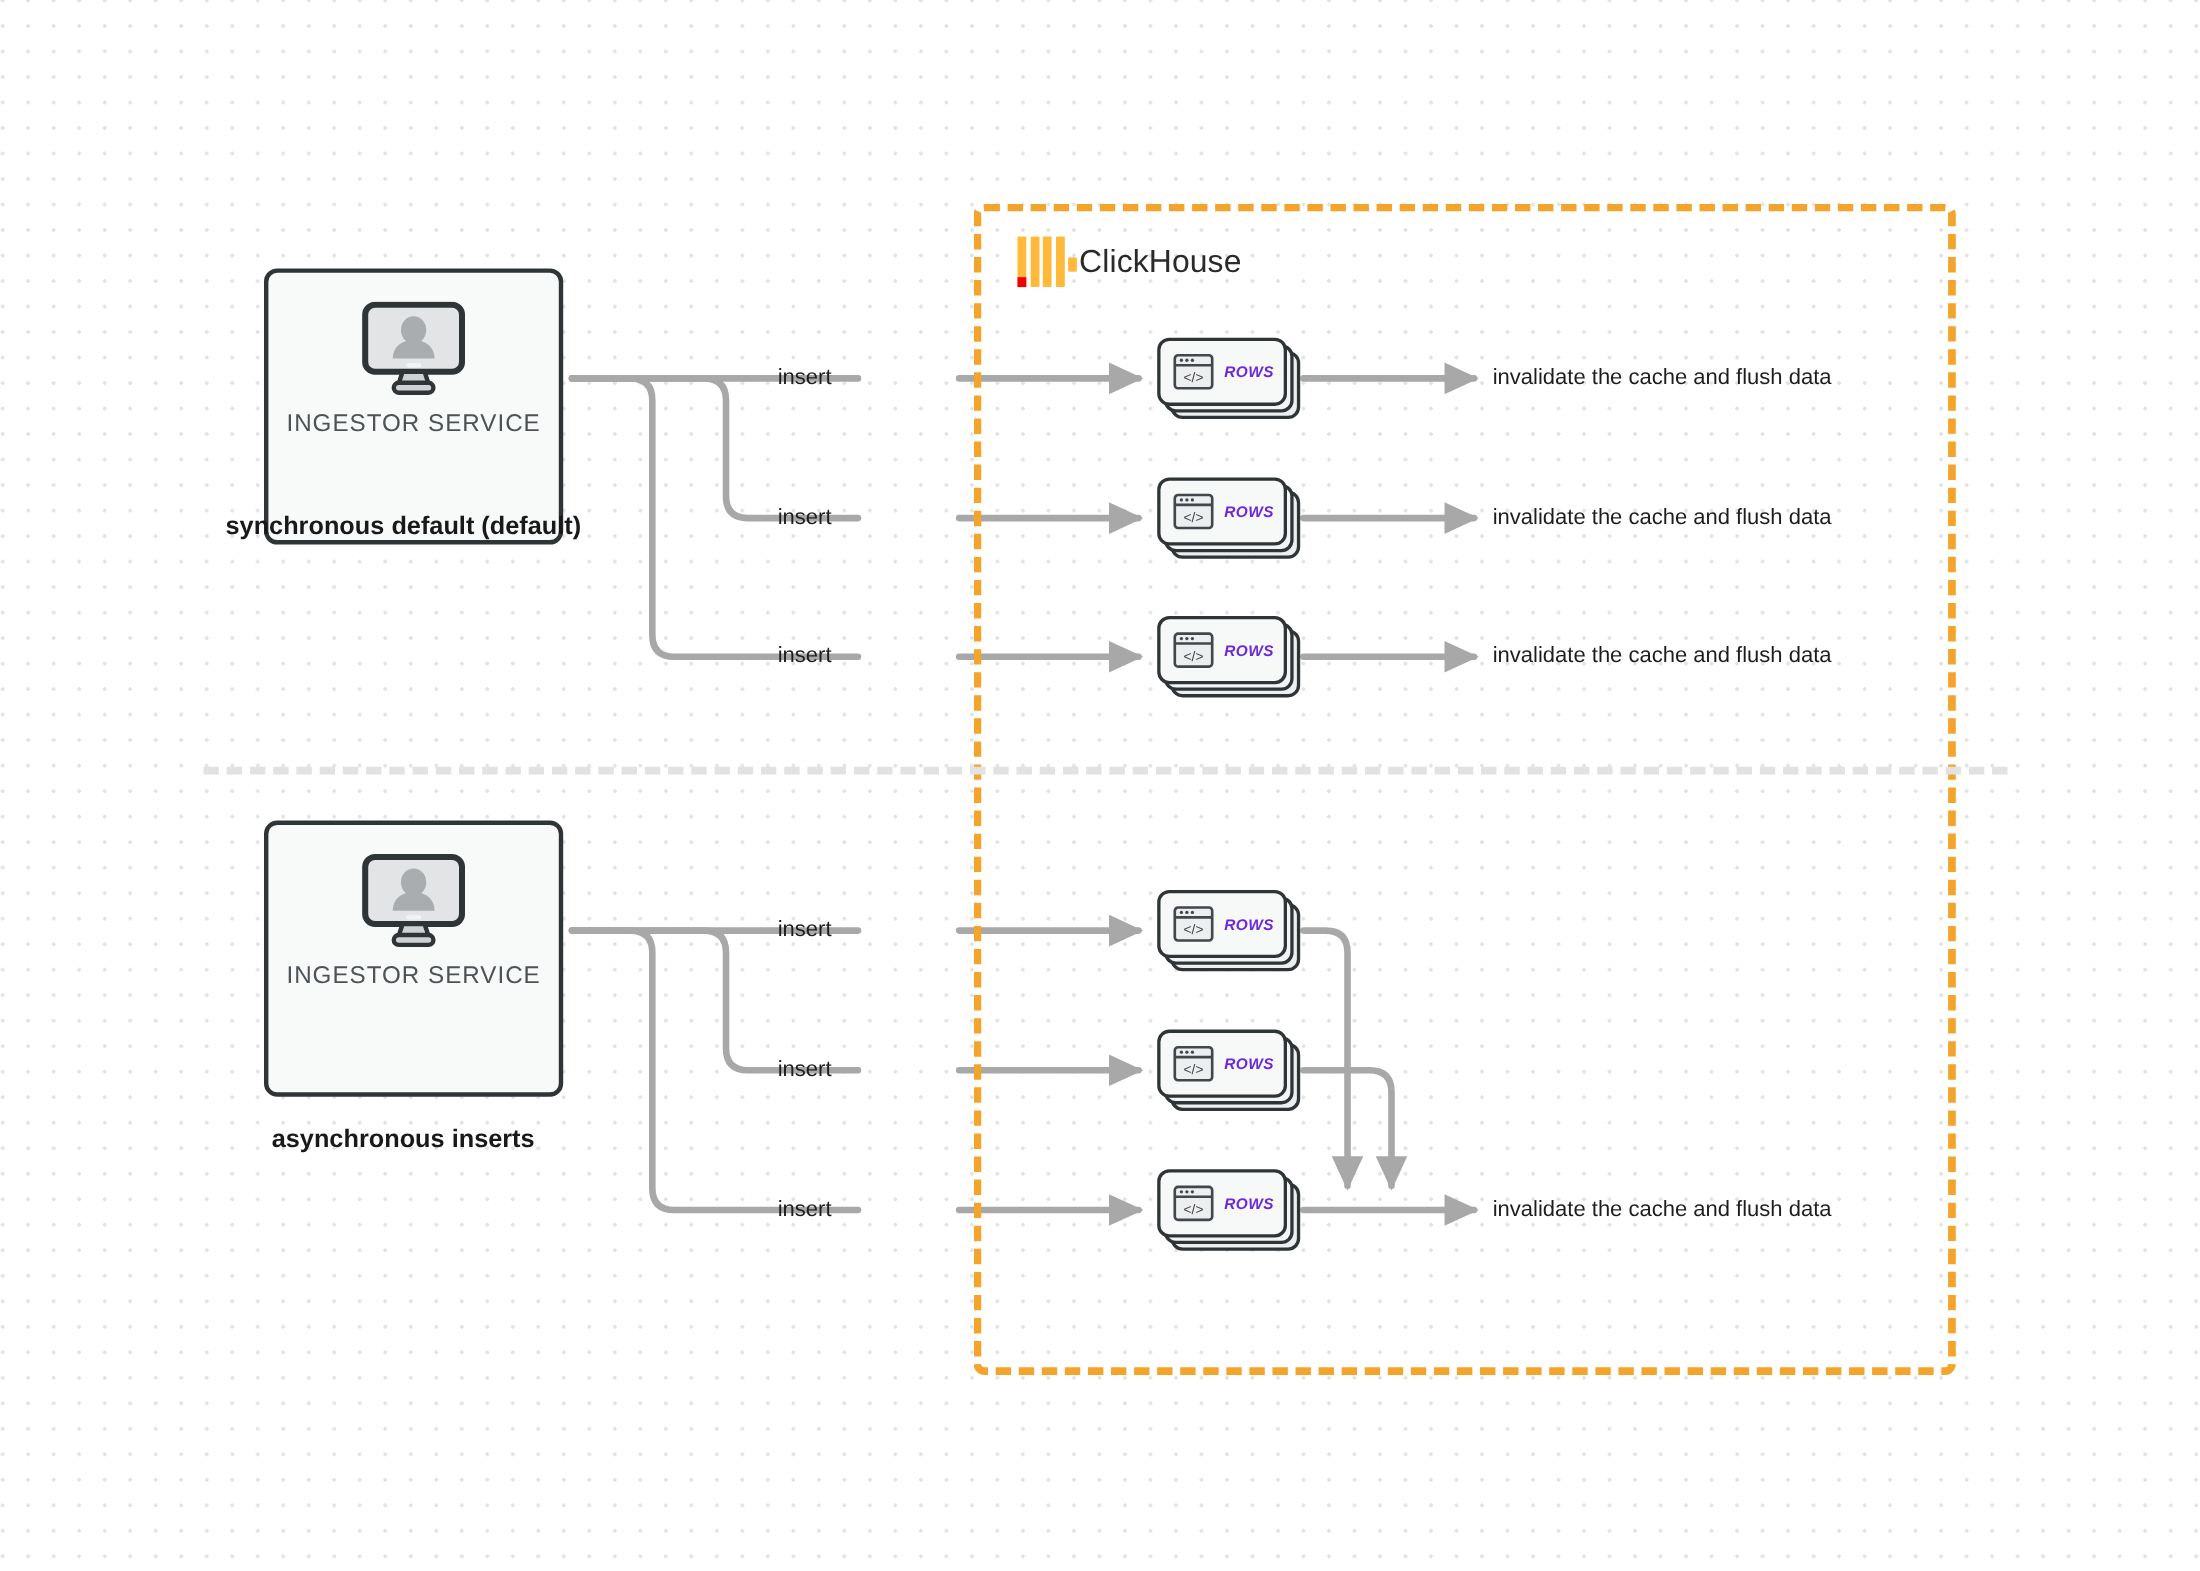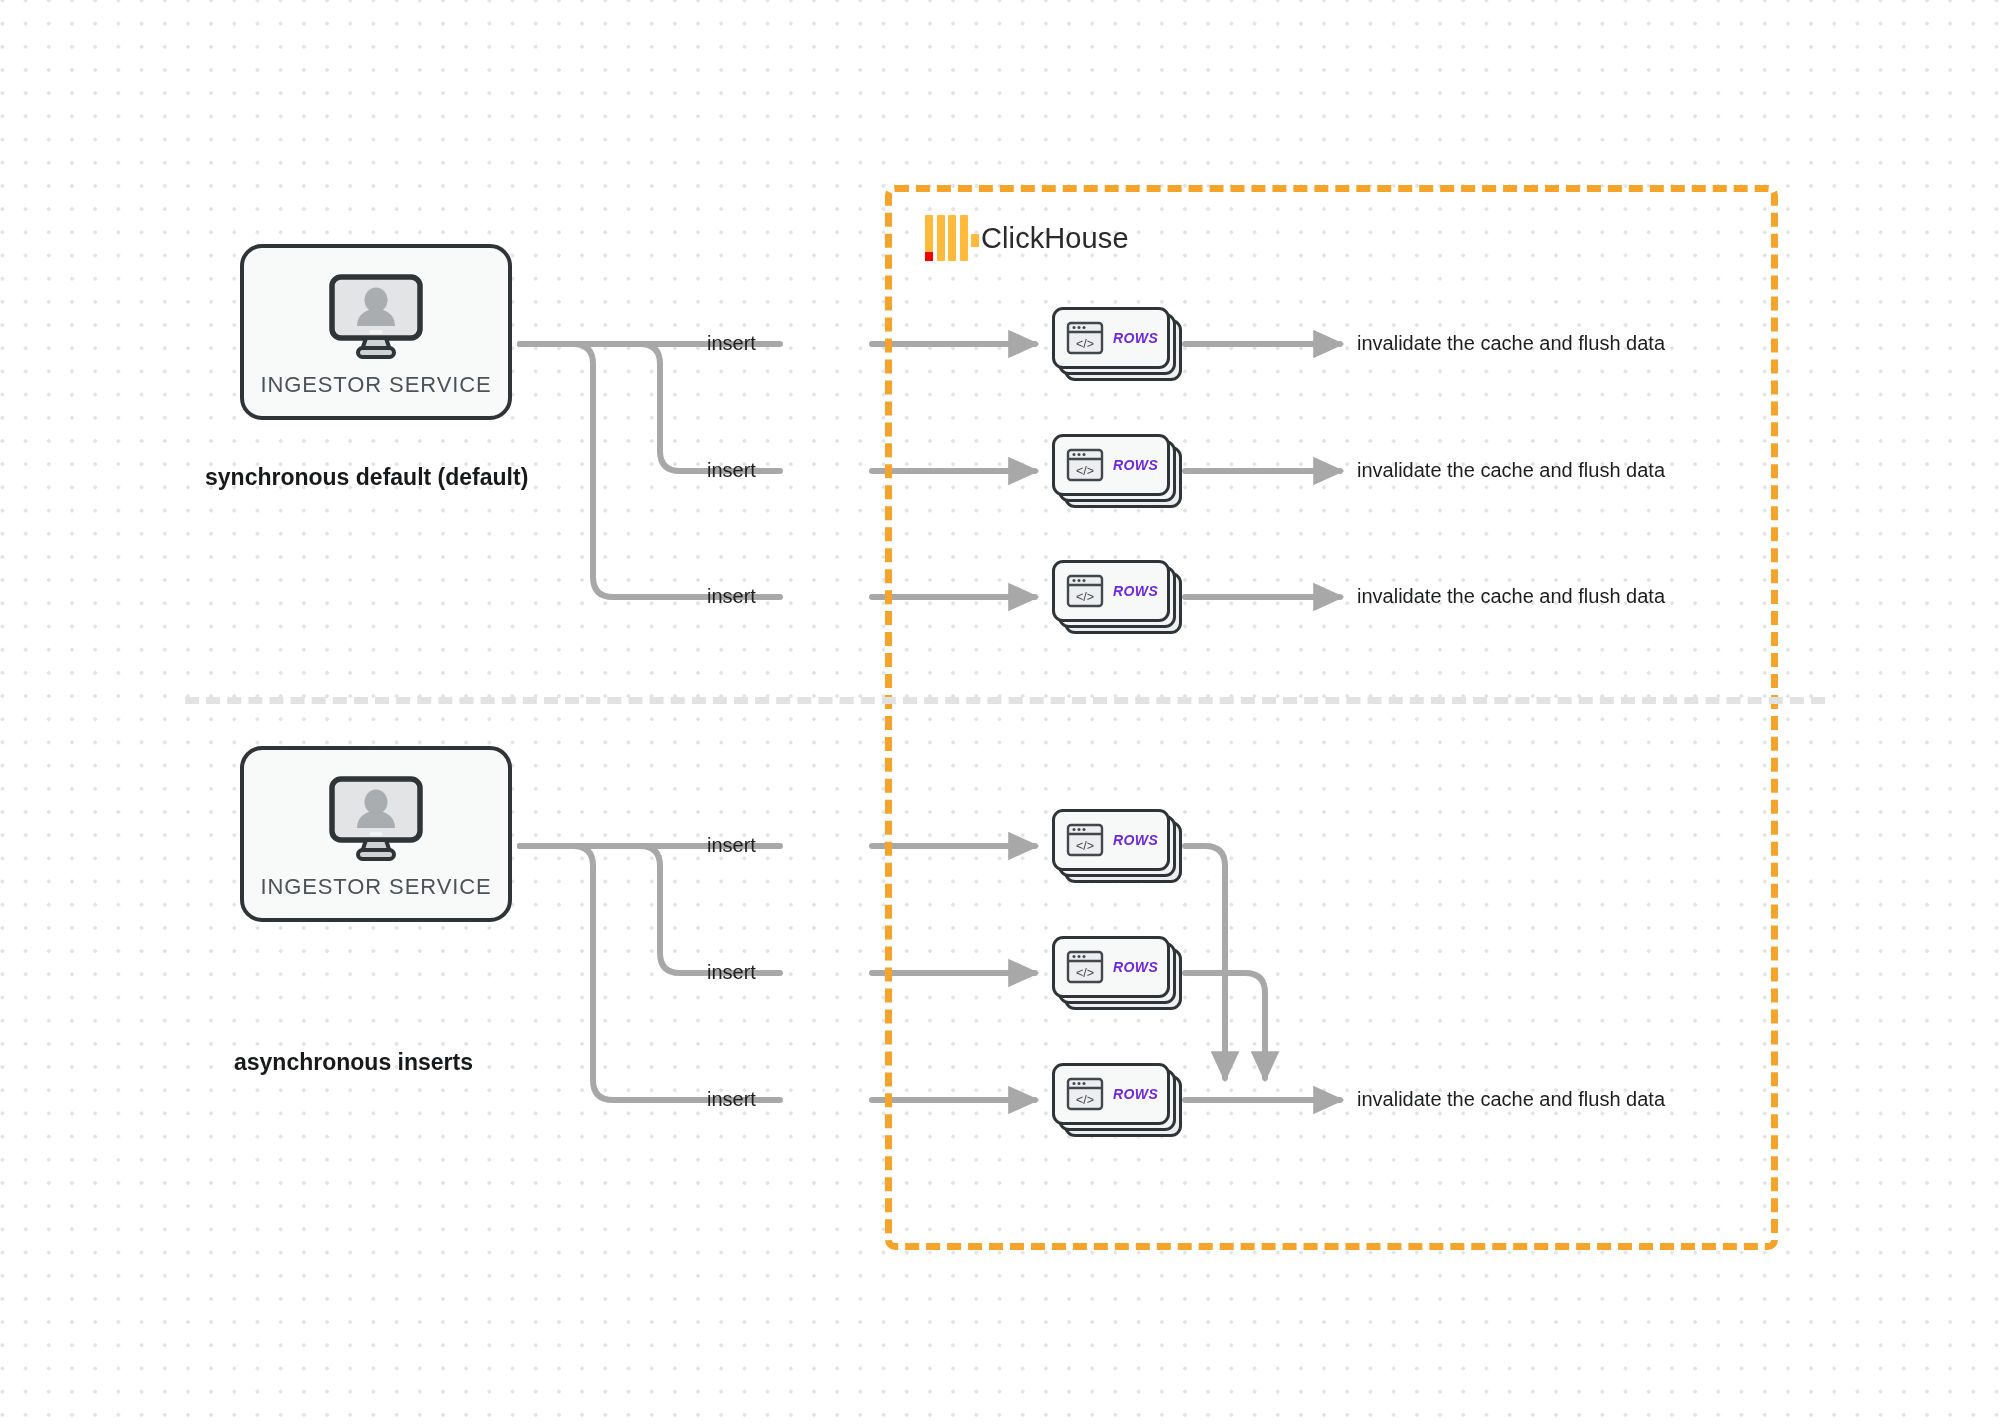--- a/index.html
+++ b/index.html
@@ -84,24 +84,24 @@
     font-size: 29px;
     color: #2a2a2a;
     letter-spacing: 0.1px;
     white-space: nowrap;
   }
 
   
   .ingestor {
     position: absolute;
     width: 272px;
-    height: 176px;
+    height: 251px;
     background: #f8f9f9;
     border: 4px solid #2f3437;
-    border-radius: 22px;
+    border-radius: 12px;
     box-sizing: border-box;
     display: flex;
     flex-direction: column;
     align-items: center;
     justify-content: flex-start;
     padding-top: 26px;
   }
   .ingestor .monitor {
     width: 96px;
     height: 86px;
@@ -322,21 +322,21 @@
       <rect x="4" y="3" width="88" height="61" rx="9" fill="#e2e4e5" stroke="#2f3437" stroke-width="5.5"></rect>
       <ellipse cx="48" cy="26" rx="11.5" ry="12.5" fill="#a9adb0"></ellipse>
       <path d="M 29 52 C 29 41 37.5 35 48 35 C 58.5 35 67 41 67 52 Z" fill="#a9adb0"></path>
       <rect x="41" y="56" width="14" height="4" rx="2" fill="#f2f3f4"></rect>
       <path d="M 38 64 L 58 64 L 62 76 L 34 76 Z" fill="#cfd2d4" stroke="#2f3437" stroke-width="4"></path>
       <rect x="30" y="74" width="36" height="9" rx="4.5" fill="#cfd2d4" stroke="#2f3437" stroke-width="4"></rect>
     </svg>
     <div class="node-label">INGESTOR SERVICE</div>
   </div>
 
-  <div class="section-caption" style="left:234px; top:1022px;margin-top:27px;">asynchronous inserts</div>
+  <div class="section-caption" style="left:247px; top:1022px;">asynchronous inserts</div>
 
   <div class="edge-label" style="left:707px; top:834px;">insert</div>
   <div class="edge-label" style="left:707px; top:961px;">insert</div>
   <div class="edge-label" style="left:707px; top:1088px;">insert</div>
 
   <div class="rows-card" style="left:1052px; top:809px;">
     <div class="shadow2"></div>
     <div class="shadow1"></div>
     <div class="front">
       <svg class="code-ico" viewBox="0 0 38 34">

